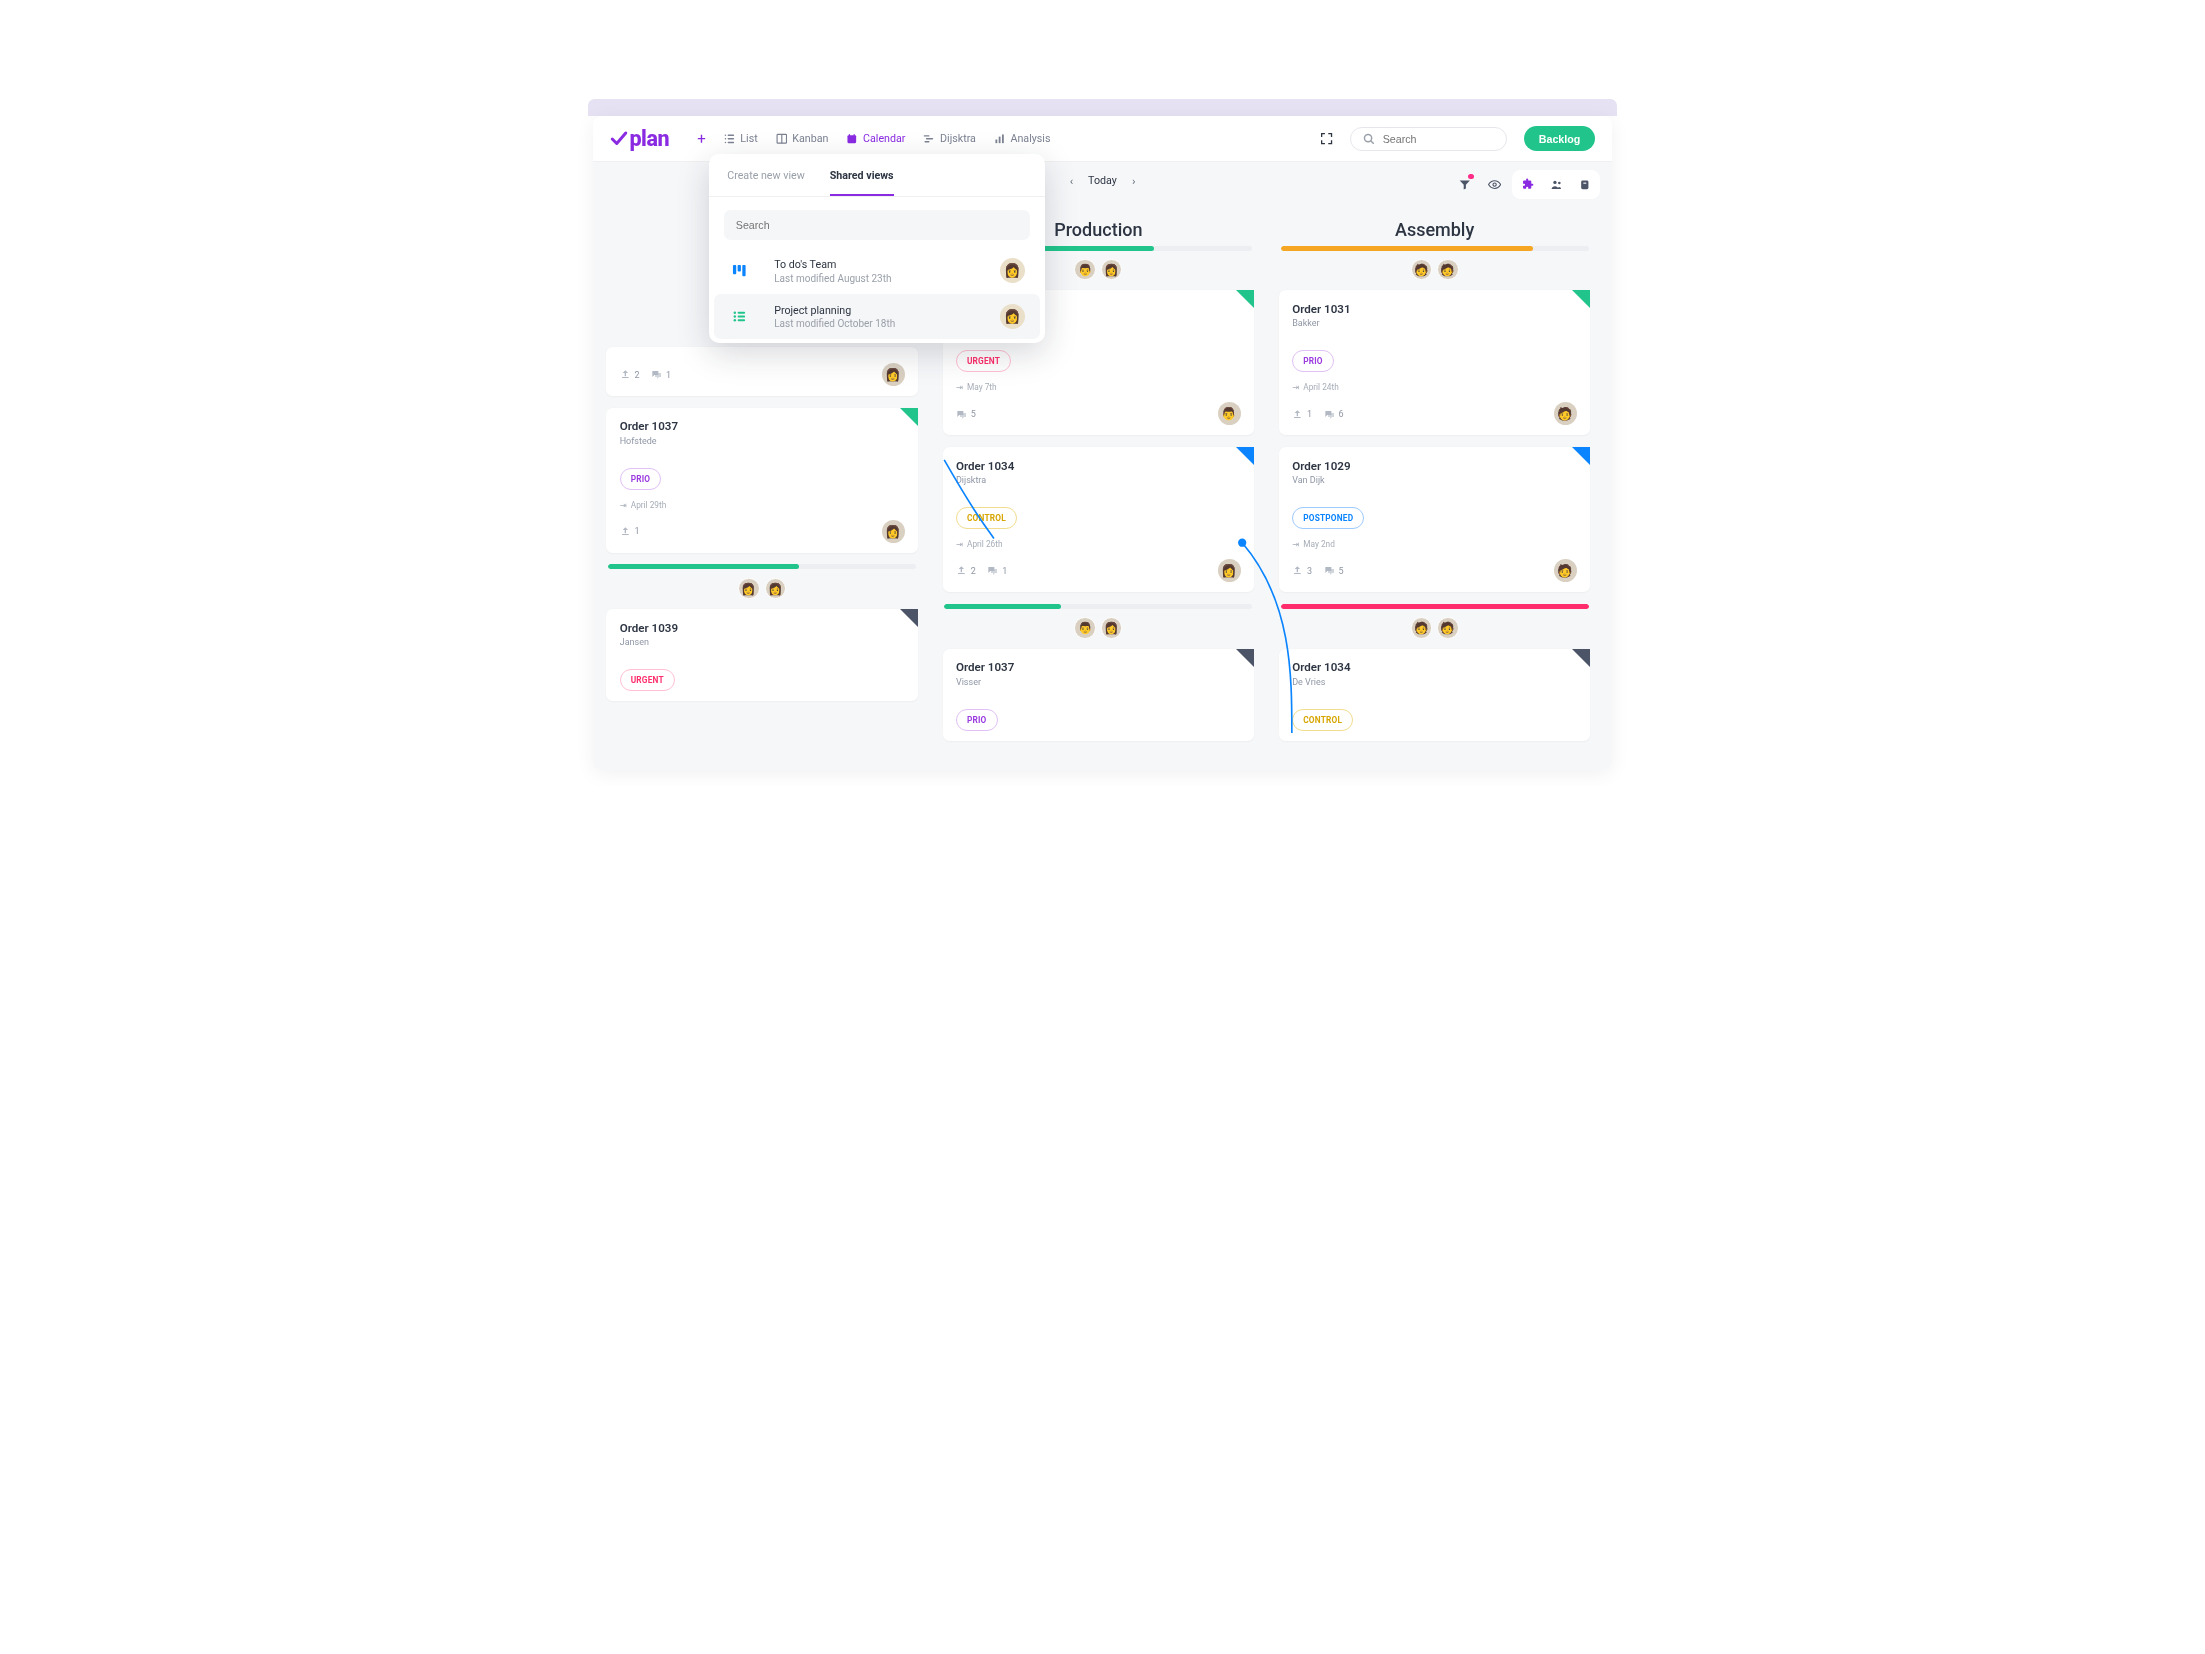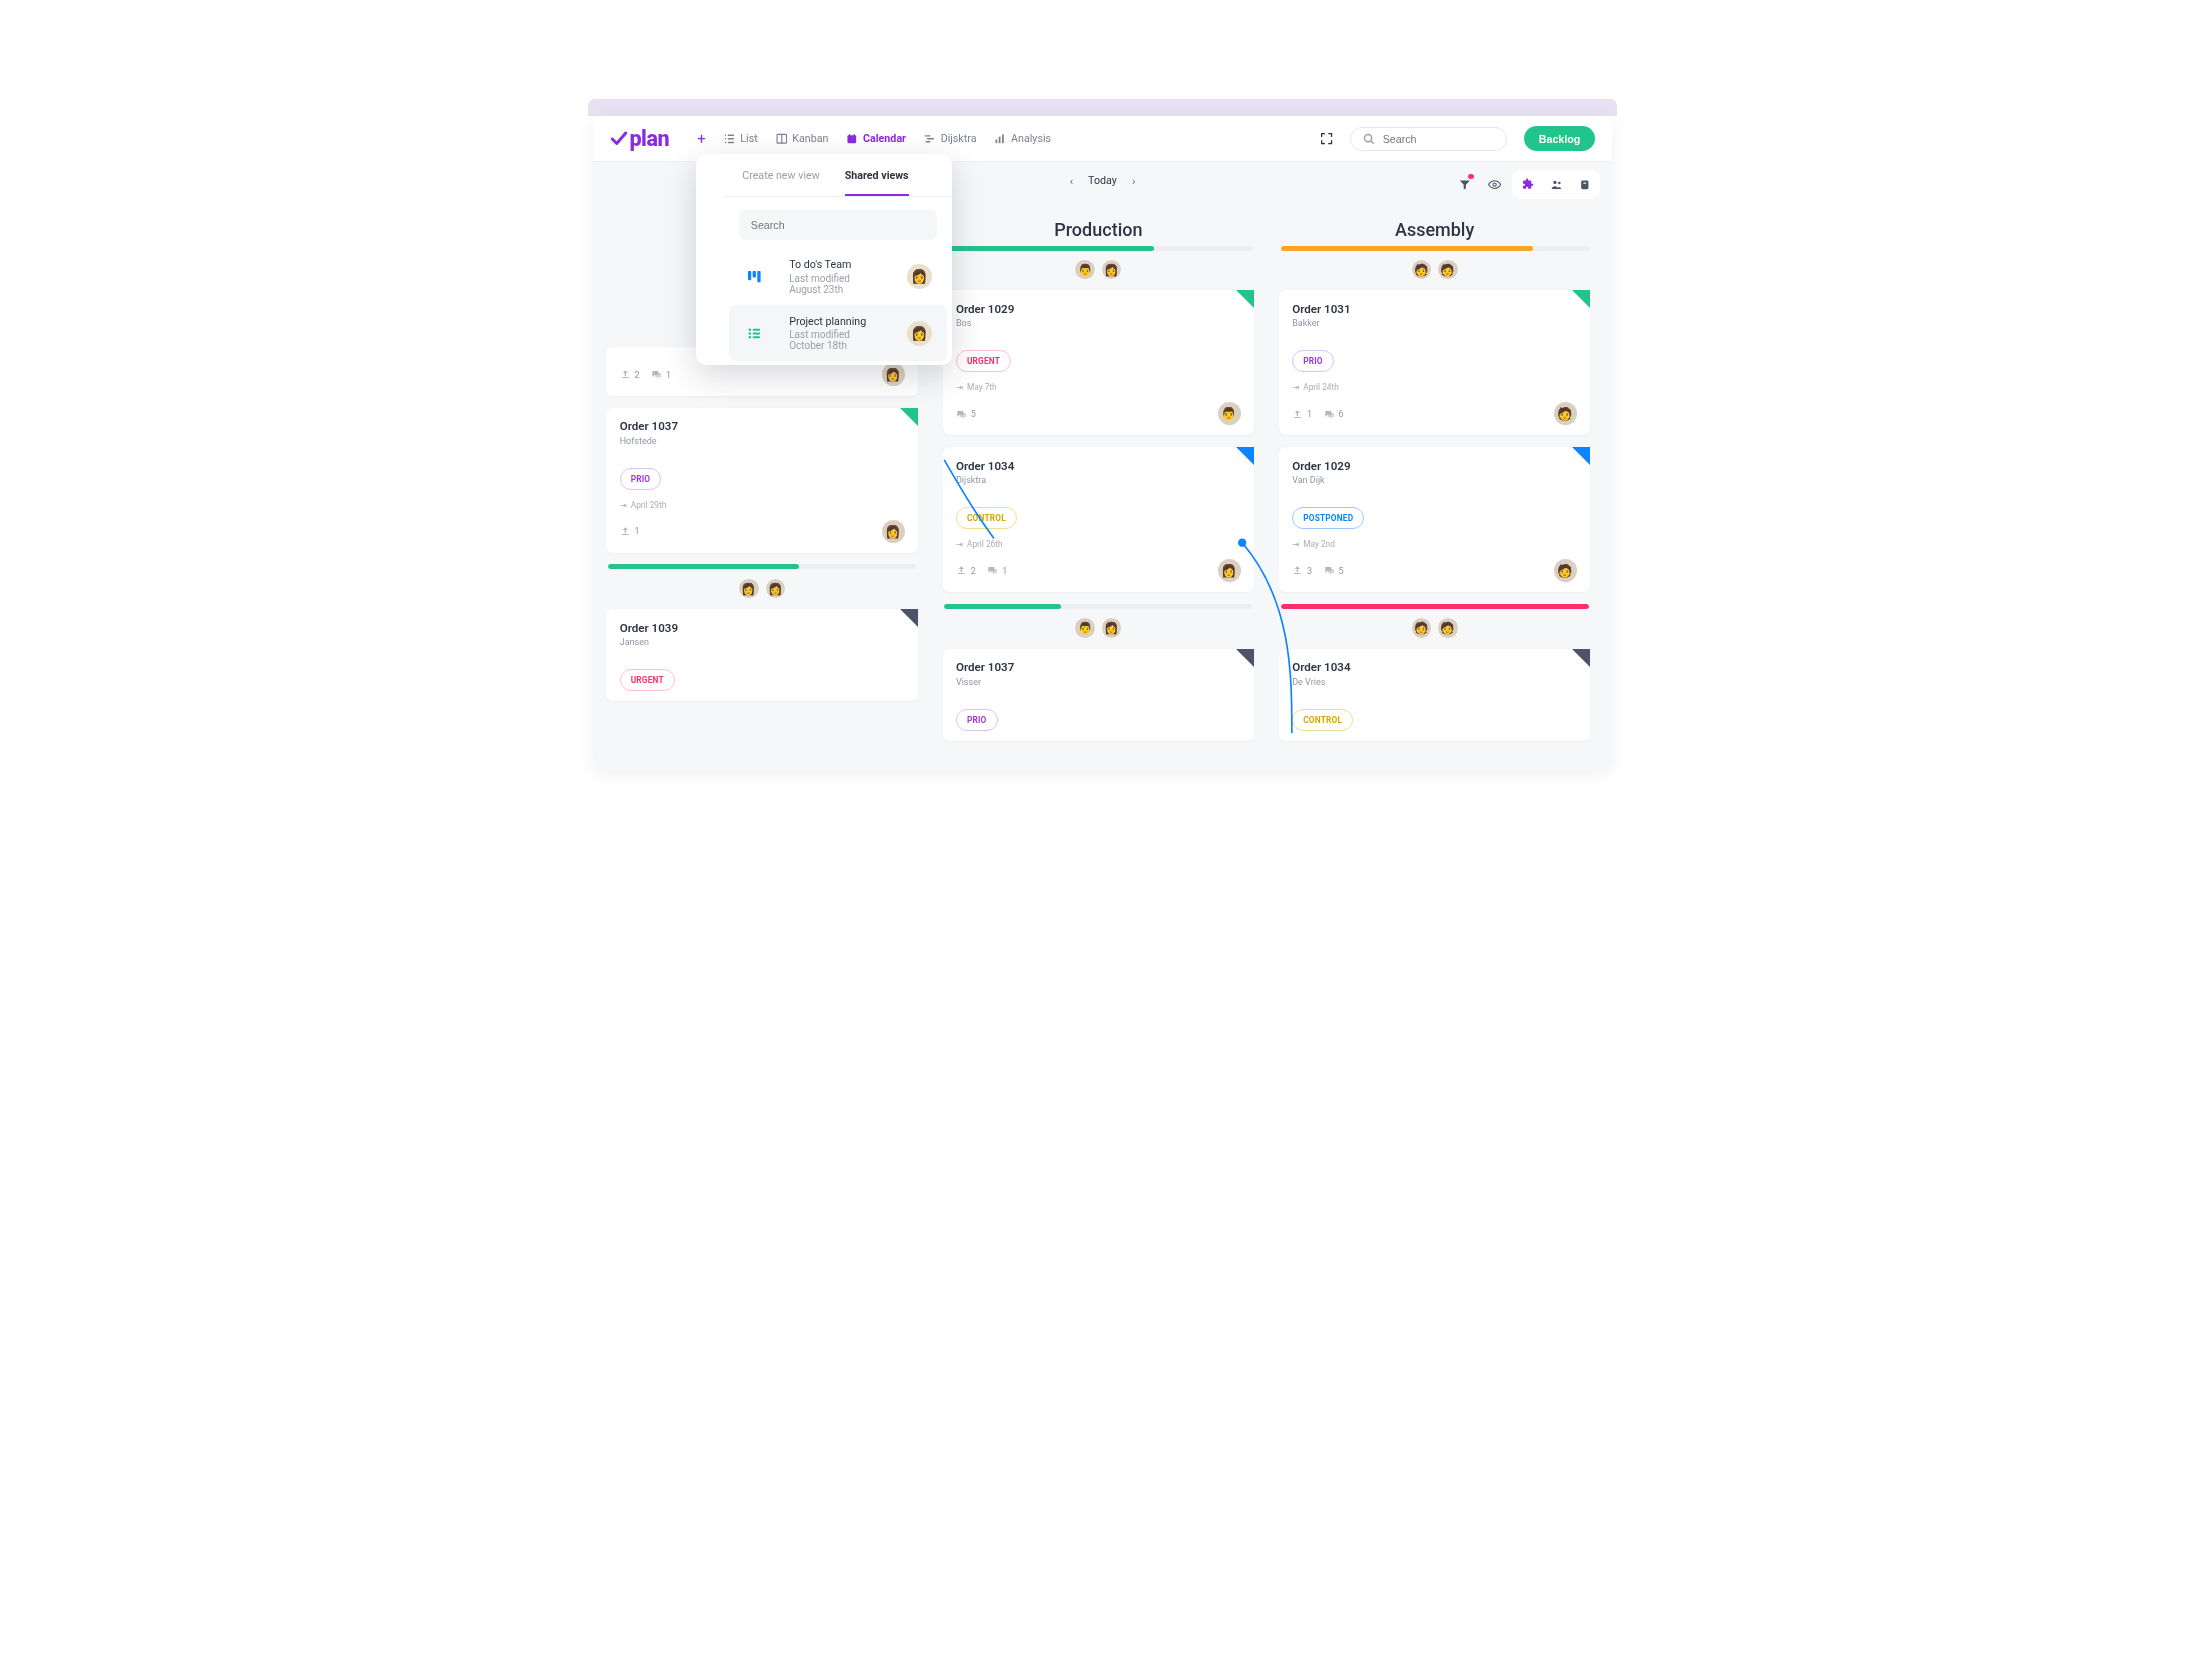--- a/index.html
+++ b/index.html
@@ -9,21 +9,21 @@
   .app { position: absolute; top: 116px; left: 13.2px; right: 13.2px; bottom: 16.5px; background: #fff; border-radius: 8.3px; box-shadow: 0 3.3px 20.7px rgba(0,0,0,0.06); overflow: hidden; }
 
   
   .topbar { height: 46px; display: flex; align-items: center; padding: 0 16.5px; gap: 5px; border-bottom: 0.8px solid #f0f0f2; }
   .logo { font-weight: 800; font-size: 21.5px; color: #8a2be2; letter-spacing: -0.4px; display:flex; align-items:center; gap:1.7px;}
   .logo .check { display:inline-block; width:18px; height:18px; position:relative; }
   .logo .check svg { width:18px; height:18px; }
   .nav { display: flex; align-items: center; gap: 18px; margin-left: 23px; }
   .nav .add { color:#8a2be2; font-size:15px; cursor:pointer; }
   .nav-item { display: flex; align-items: center; gap: 5px; font-size: 10.7px; color: #7c8292; cursor: pointer; }
-  .nav-item.active { color: #8a2be2; font-weight: 700; }
+  .nav-item.active { color: #8a2be2; font-weight: 400; }
   .nav-item .ic { width:11.6px; height:11.6px; display:inline-flex; align-items:center; justify-content:center; }
   .spacer { flex: 1; }
   .topbar .fs-icon { width:13.2px; height:13.2px; color:#2d3543; cursor:pointer; margin-right:11.6px; }
   .search { display:flex; align-items:center; gap:8.3px; background:#fff; border:0.8px solid #e6e7ec; border-radius:826px; padding:5px 11.6px; width:157px; }
   .search input { border:none; outline:none; font-size:10.7px; width:100%; color:#2d3543; }
   .search .sic { color:#9aa0aa; }
   .backlog-btn { background:#21c58b; color:#fff; border:none; border-radius:826px; padding:6.6px 15px; font-size:10.7px; font-weight:600; cursor:pointer; margin-left:11.6px; }
 
   
   .content { position:absolute; top:46px; left:0; right:0; bottom:0; background:#f6f7f9; display:flex; }
@@ -67,21 +67,21 @@
   .tag.control { color:#d7a500; border-color:#f2dd8e; }
   .tag.postponed { color:#0a84ff; border-color:#9fcaff; }
   .meta-date { margin-top:10px; font-size:8.3px; color:#a7adb8; display:flex; align-items:center; gap:4.1px; }
   .card-foot { display:flex; align-items:center; gap:11.6px; margin-top:10px; }
   .stat { display:flex; align-items:center; gap:4.1px; font-size:9px; color:#8f96a5; }
   .stat .sic { width:10.7px; height:10.7px; color:#b3b9c4; }
   .card-foot .spacer { flex:1; }
   .card .assignee { width:23px; height:23px; border-radius:50%; background:#d9d0c2; display:flex; align-items:center; justify-content:center; font-size:12.4px; }
 
   
-  .dropdown { position:absolute; top:38px; left:103px; width:256px; background:#fff; border-radius:10px; box-shadow:0 10px 33px rgba(30,35,50,0.18); z-index:50; padding-bottom:3.3px;padding-left:28px; }
+  .dropdown { position:absolute; top:38px; left:116px; width:336px; background:#fff; border-radius:10px; box-shadow:0 10px 33px rgba(30,35,50,0.18); z-index:50; padding-bottom:3.3px; }
   .dd-tabs { display:flex; gap:25px; padding:15px 18px 0; border-bottom:0.8px solid #f0f0f2; }
   .dd-tab { font-size:10.7px; color:#9aa0aa; padding-bottom:11.6px; cursor:pointer; }
   .dd-tab.active { color:#2d3543; font-weight:700; border-bottom:2.5px solid #8a2be2; }
   .dd-search { margin:13.2px 15px 8.3px; }
   .dd-search input { width:100%; border:none; background:#f5f6f8; border-radius:6.6px; padding:9px 11.6px; font-size:10.7px; outline:none; }
   .dd-item { display:flex; align-items:center; gap:25px; padding:10px 15px; cursor:pointer; border-radius:6.6px; margin:0 5px; }
   .dd-item.hover { background:#f5f6f8; }
   .dd-icon { width:20px; display:flex; justify-content:center; color:#0a84ff; }
   .dd-icon.green { color:#21c58b; }
   .dd-text { flex:1; }

